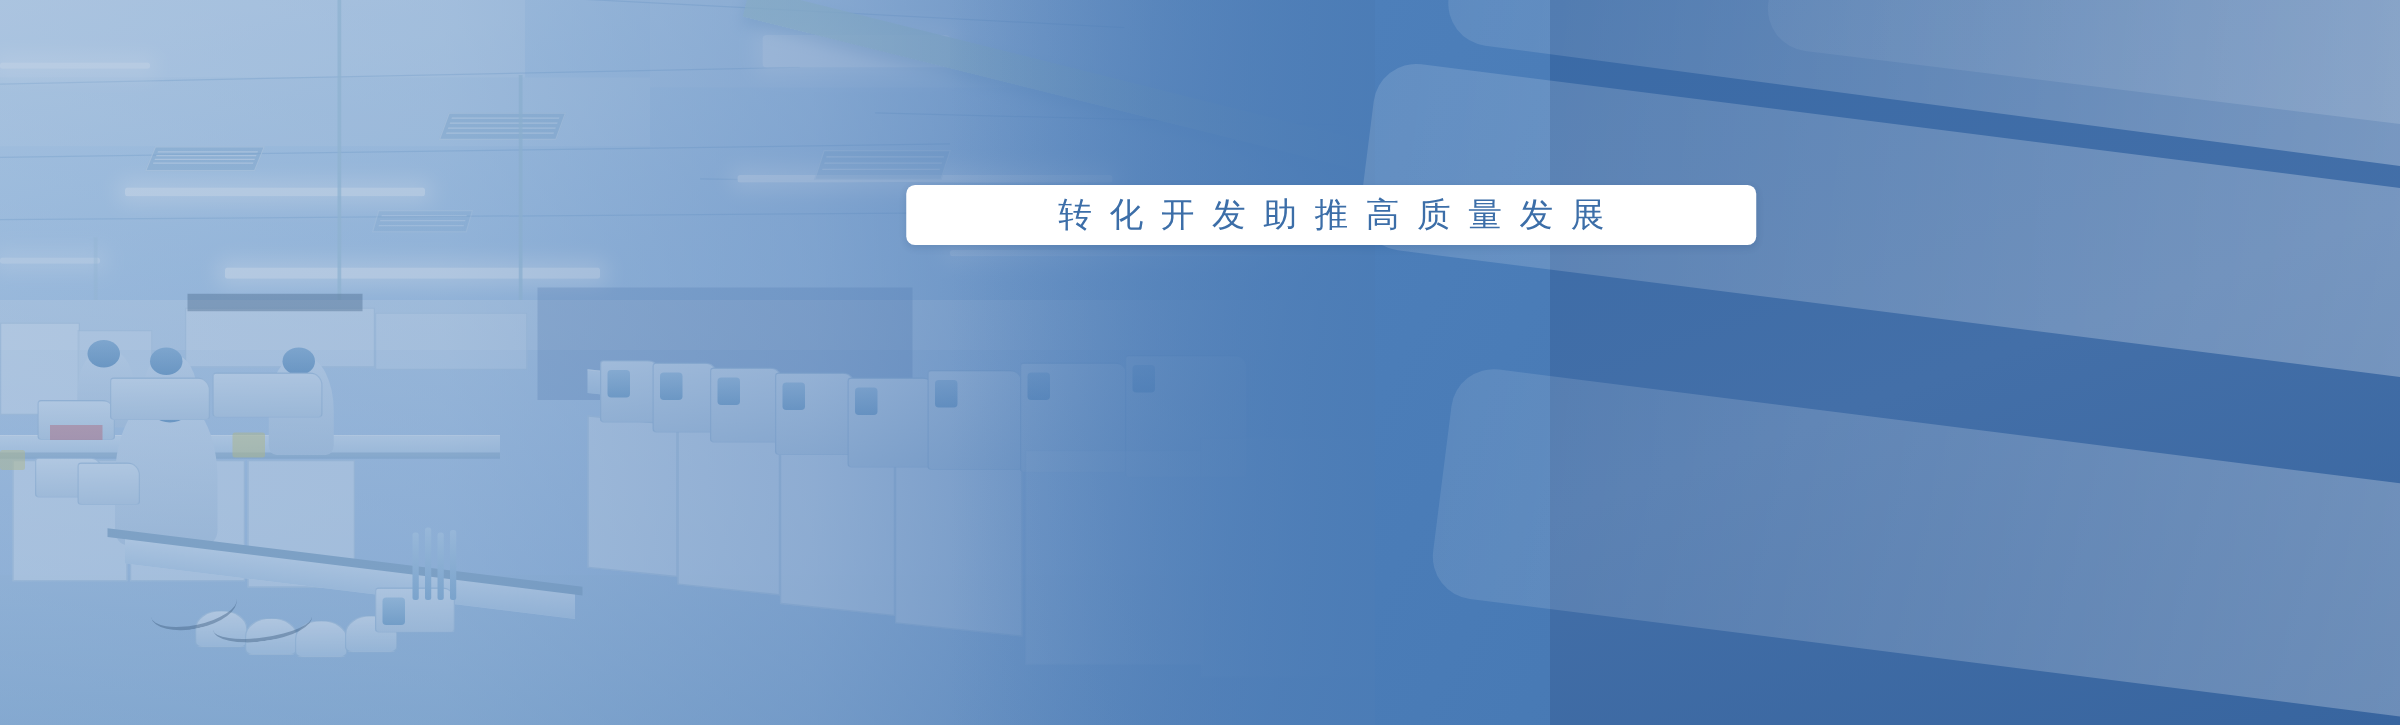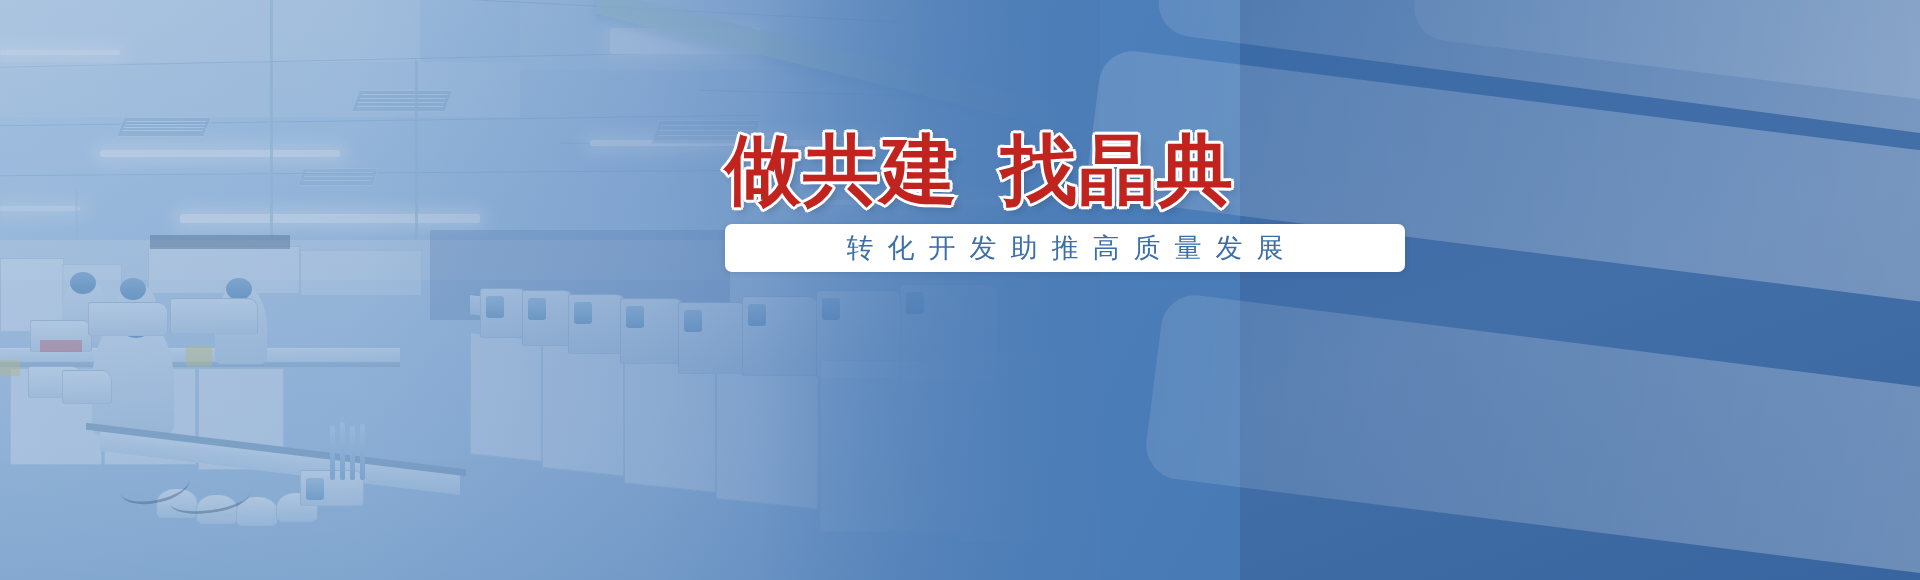--- a/index.html
+++ b/index.html
@@ -296,25 +296,20 @@
   <div class="bluefield"></div>
   <div class="bf-dark"></div>
 
   <div class="band band4"></div>
   <div class="band band1"></div>
   <div class="band band2"></div>
   <div class="band band3"></div>
 
   <div class="textblock">
 
-    <div class="headline">
-      <span>做共建</span>
-      <span class="gap"></span>
-      <span>找晶典</span>
-    </div>
 
     <div class="subbar">
       <span>转化开发助推高质量发展</span>
     </div>
 
 
   </div>
 </div>
 
 </body></html>

